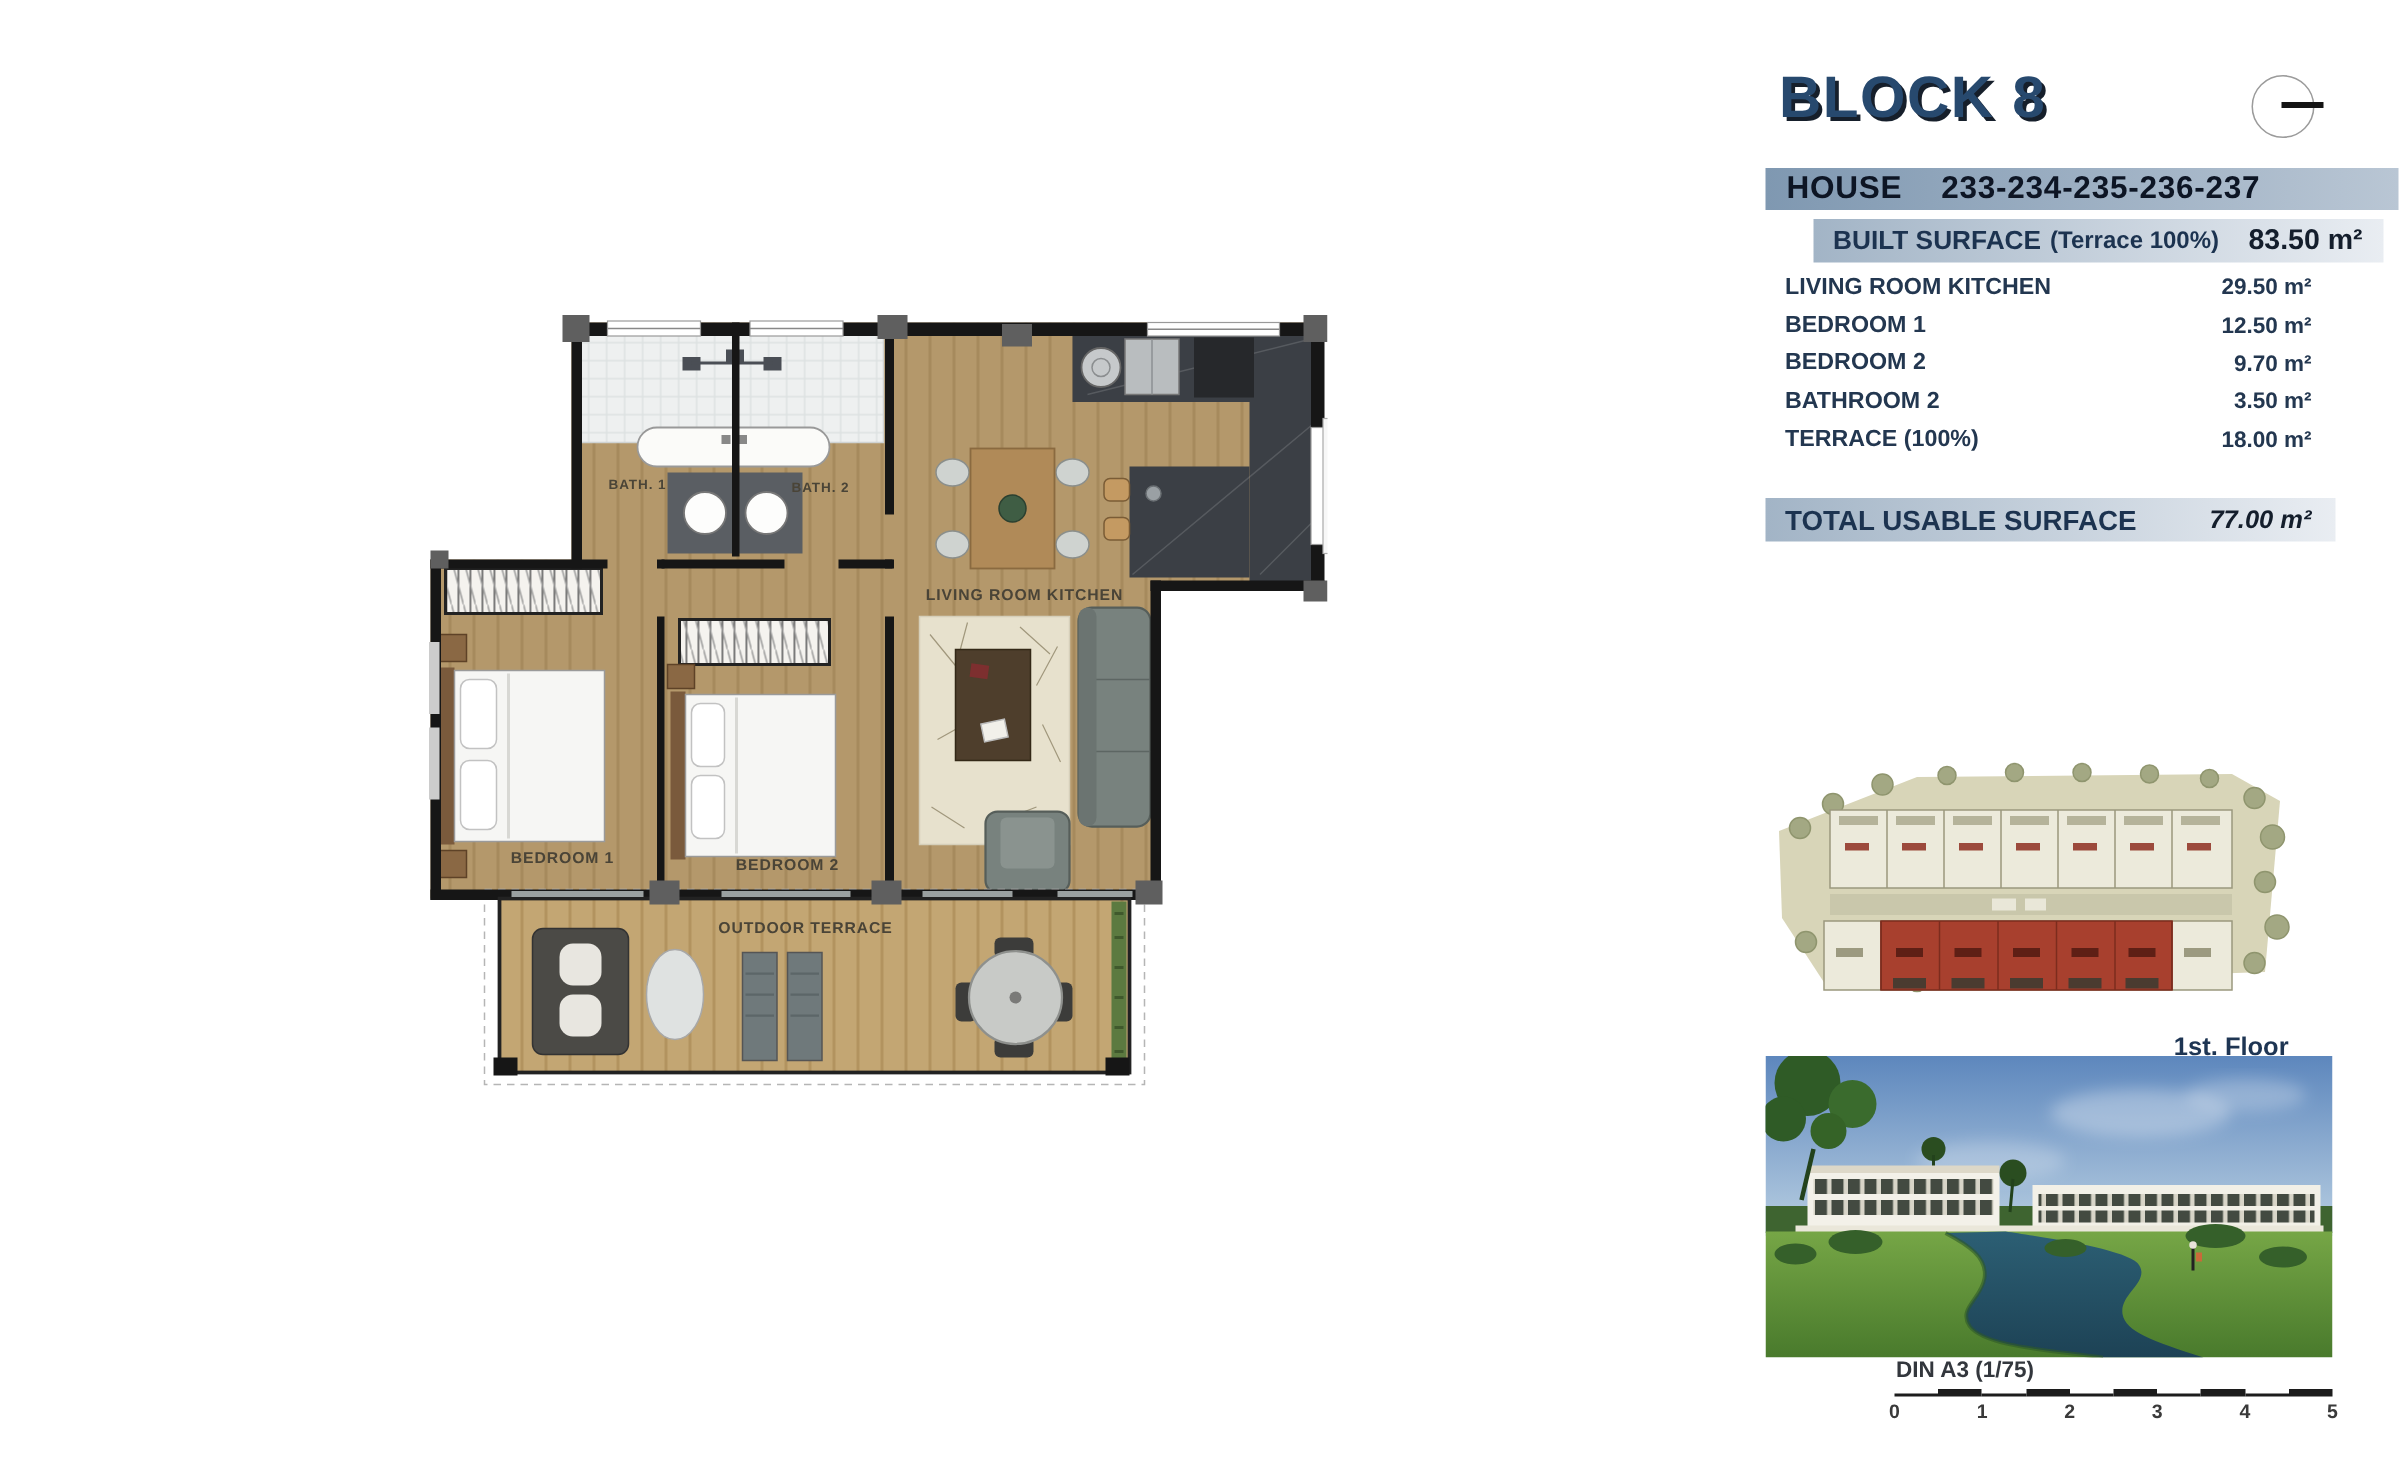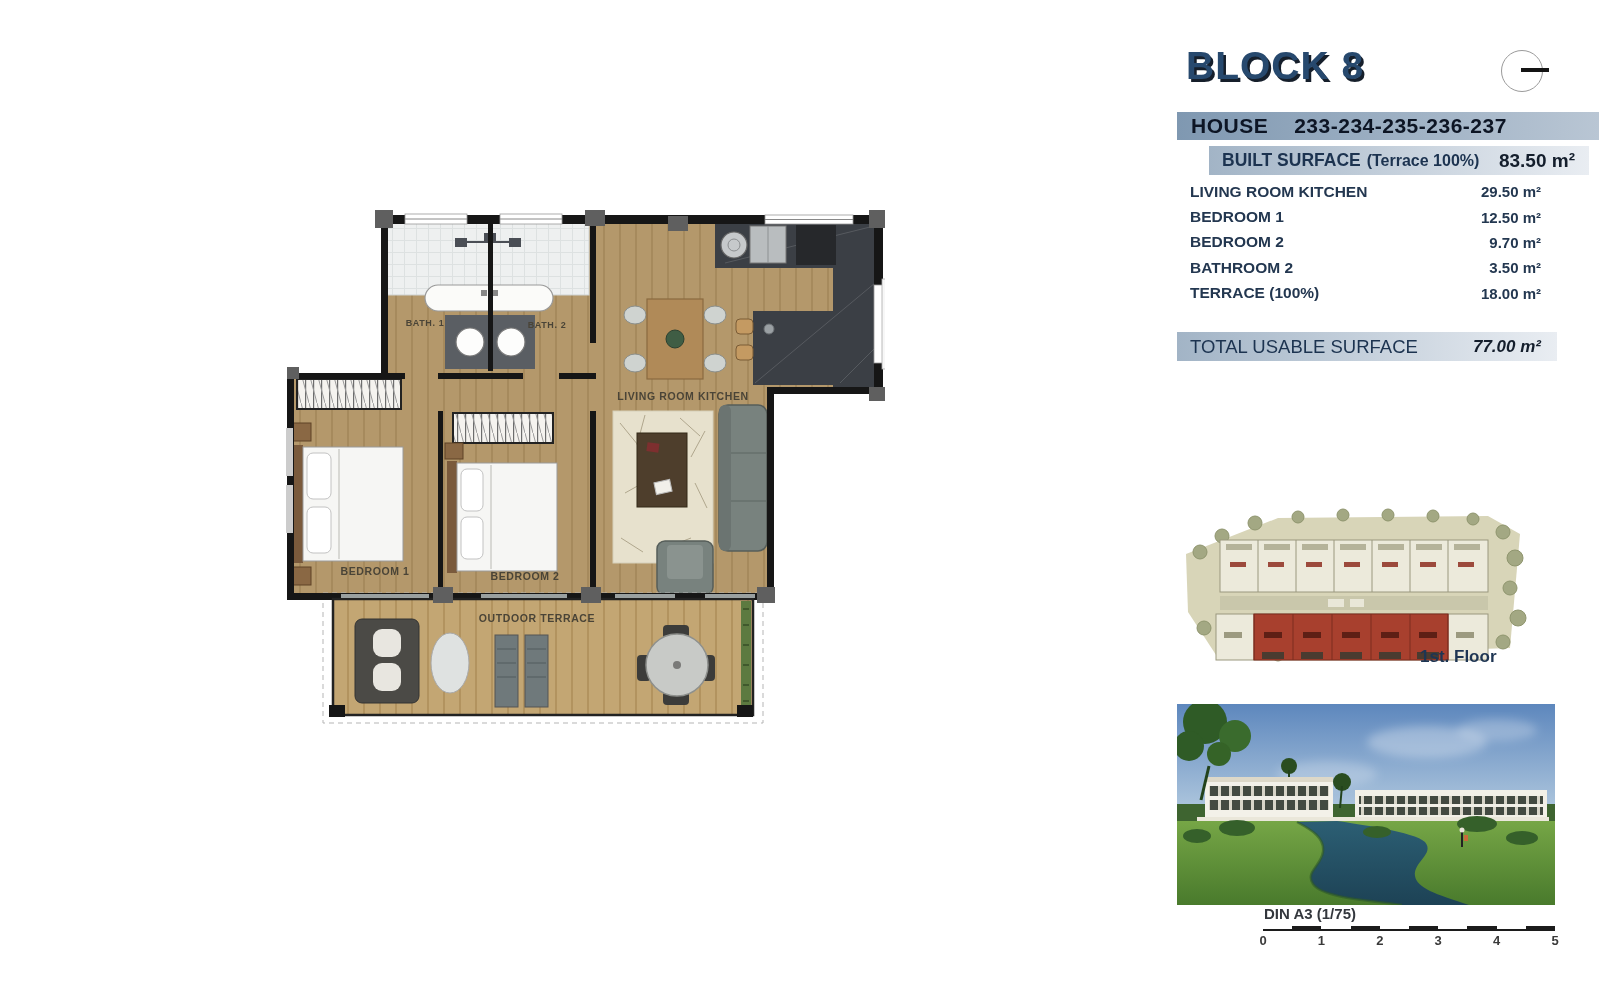--- a/index.html
+++ b/index.html
@@ -25,23 +25,23 @@
   .built-bar .bl{padding-left:13px;font-size:17.5px;font-weight:bold;color:#1c3350;}
   .built-bar .bn{margin-left:6px;font-size:16px;font-weight:bold;color:#1c3350;}
   .built-bar .bv{margin-left:auto;padding-right:14px;font-size:19px;font-weight:bold;color:#141e2c;}
   .rows{left:1177px;top:179px;width:380px;}
   .srow{height:25.4px;display:flex;align-items:center;}
   .srow .rl{padding-left:13px;font-size:15.5px;font-weight:bold;color:#233750;}
   .srow .rv{margin-left:auto;padding-right:16px;font-size:15px;font-weight:bold;color:#233750;}
   .total-bar{left:1177px;top:332px;width:380px;height:29px;
     background:linear-gradient(90deg,#a2b4c6,#e9edf2);
     display:flex;align-items:center;}
-  .total-bar .tl{padding-left:13px;font-size:18.5px;font-weight:normal;color:#1c3350;}
+  .total-bar .tl{padding-left:13px;font-size:18.5px;font-weight:bold;color:#1c3350;}
   .total-bar .tv{margin-left:auto;padding-right:16px;font-size:17px;font-weight:bold;color:#141e2c;font-style:italic;}
-  .floor-label{left:1420px;top:647px;width:135px;text-align:left;
+  .floor-label{left:1420px;top:688px;width:135px;text-align:center;
     font-size:17px;font-weight:bold;color:#1e3553;}
 
   
   .scalebar{left:1263px;top:905px;width:292px;}
   .sb-label{font-size:15px;font-weight:bold;color:#33373d;margin-left:1px;}
   .sb-bar{position:relative;margin-top:4px;height:5px;display:flex;align-items:flex-end;}
   .sb-seg{width:29.2px;height:5px;}
   .sb-seg.thin{height:0;border-bottom:2px solid #1c1c1c;}
   .sb-seg.thick{background:#1c1c1c;}
   .sb-ticks{position:relative;height:16px;margin-top:2px;}

